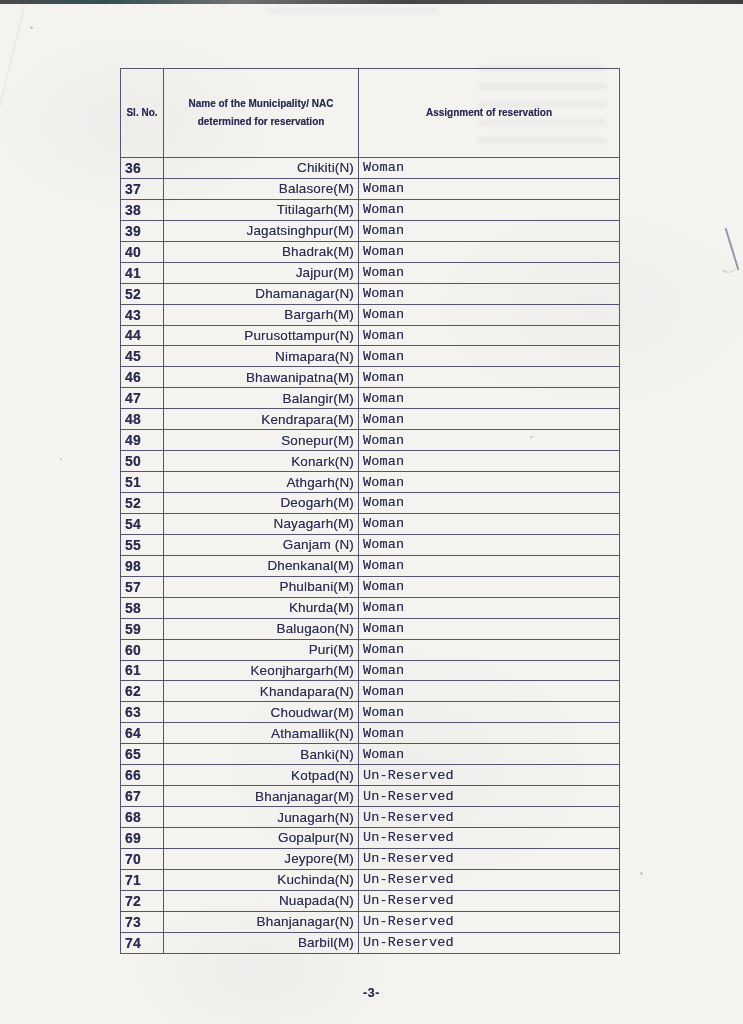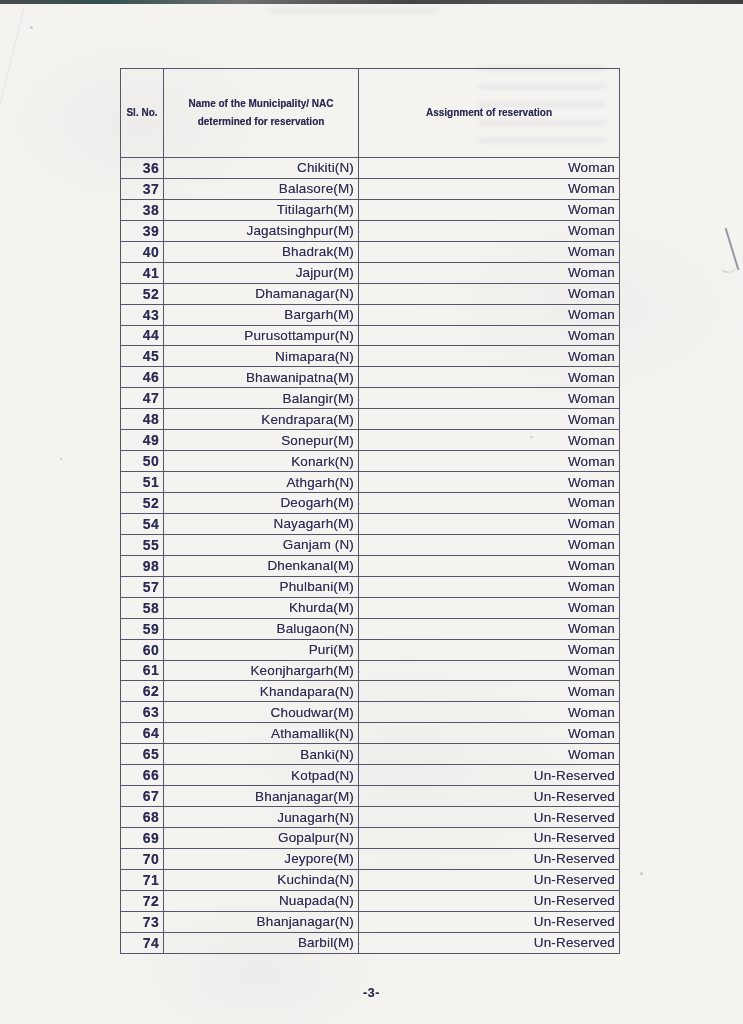--- a/index.html
+++ b/index.html
@@ -65,24 +65,24 @@
     height:89px; vertical-align:middle; text-align:center;
     font-size:10px; font-weight:bold; line-height:18px; padding:2px 1px;
   }
   .doc-table thead th .hdr-inner{ max-width:156px; margin:0 auto; display:block; }
   .doc-table tbody td{
     height:20.95px; padding:0 4px;
     font-size:13.5px; letter-spacing:0.15px;
     vertical-align:middle;
   }
   .doc-table tbody td.cell-sl{
-    text-align:right; font-weight:bold; font-size:14px; letter-spacing:0.3px;
+    text-align:left; font-weight:bold; font-size:14px; letter-spacing:0.3px;
   }
   .doc-table tbody td.cell-name{ text-align:right; padding-left:11px; }
-  .doc-table tbody td.cell-reservation{ text-align:right; }
+  .doc-table tbody td.cell-reservation{ text-align:left;font-family:Liberation Mono, monospace; }
 
   .page-footer{
     position:absolute; left:0; top:986px; width:743px;
     text-align:center; color:#2b2b54;
     font-size:12.5px; font-weight:bold; letter-spacing:0.5px;
     text-shadow:0 0 0.5px rgba(43,43,84,0.55);
   }
 </style>
 </head>
 <body>

